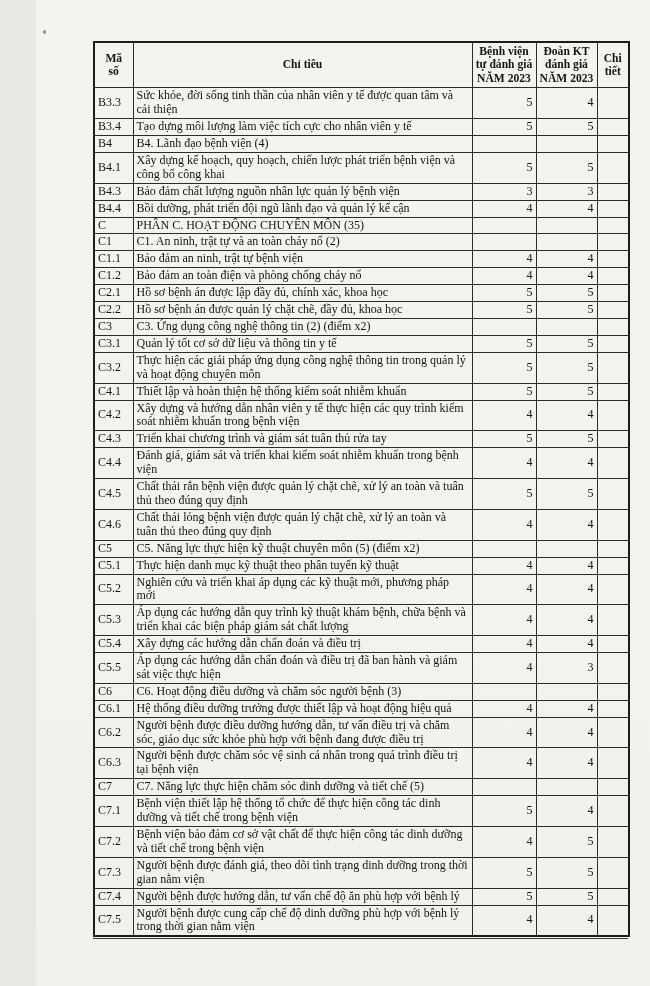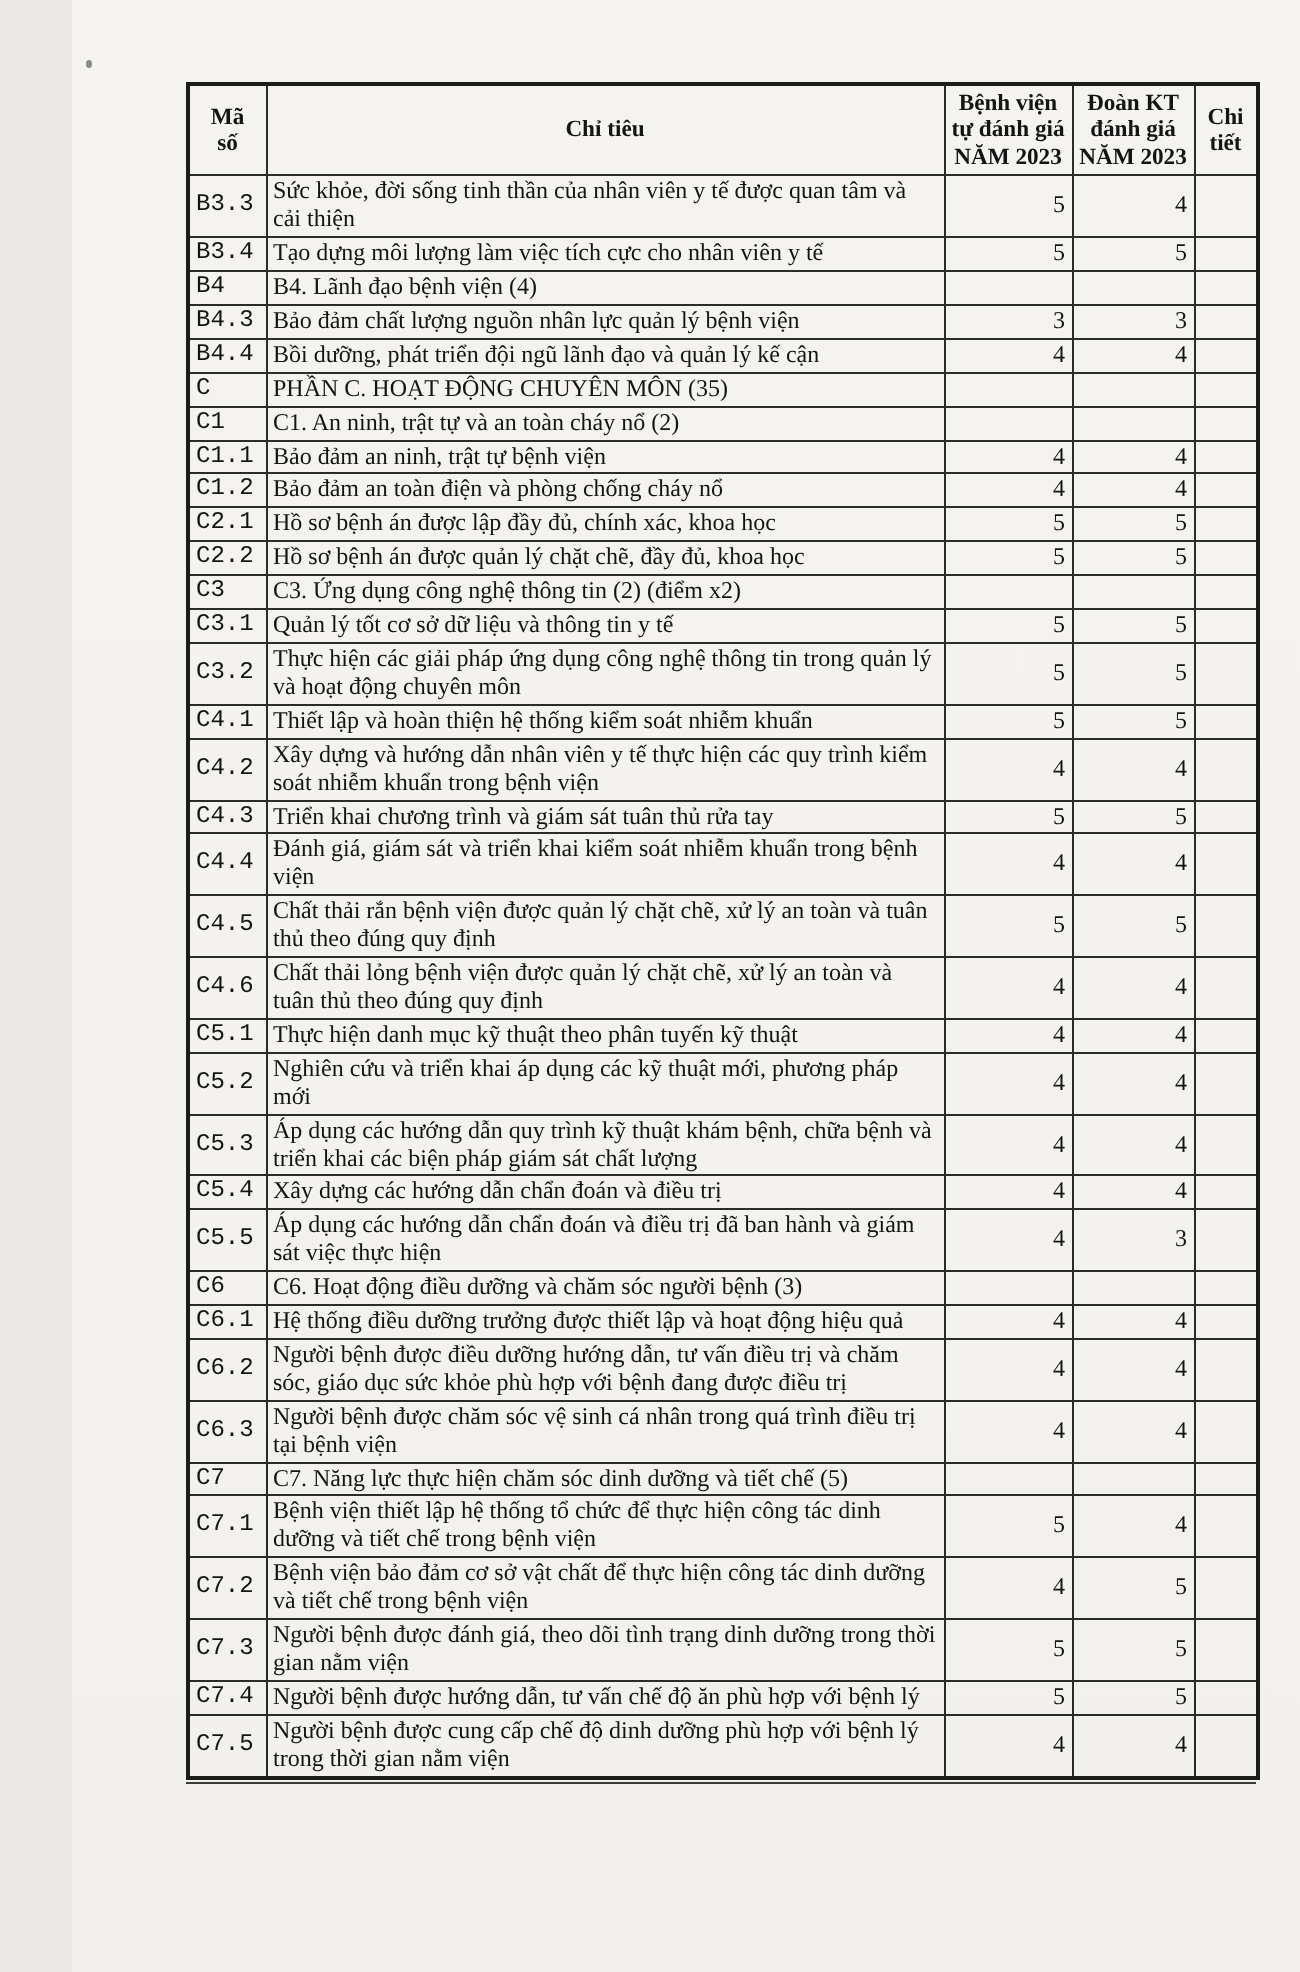--- a/index.html
+++ b/index.html
@@ -41,21 +41,21 @@
     overflow: hidden;
   }
   table.assess { border: 2px solid #1c1c1a; }
   th {
     font-weight: bold;
     text-align: center;
     white-space: pre-line;
     padding: 2px 1px !important;
     font-size: 11.6px;
   }
-  td.code  { text-align: left; padding-left: 3px; font-family: Liberation Mono, monospace; }
+  td.code  { text-align: left; padding-left: 3px; }
   td.crit  { text-align: left; }
   td.score { text-align: right; padding-right: 5px; }
   td.detail { }
 </style>
 </head>
 <body>
 
 <div class="page">
   <div class="scan-speck"></div>
 
@@ -99,20 +99,27 @@
     <td class="detail"></td>
   </tr>
           <tr>
     <td class="code">B4</td>
     <td class="crit">B4. Lãnh đạo bệnh viện (4)</td>
     <td class="score"></td>
     <td class="score"></td>
     <td class="detail"></td>
   </tr>
           <tr>
+    <td class="code">B4.1</td>
+    <td class="crit">Xây dựng kế hoạch, quy hoạch, chiến lược phát triển bệnh viện và công bố công khai</td>
+    <td class="score">5</td>
+    <td class="score">5</td>
+    <td class="detail"></td>
+  </tr>
+          <tr>
     <td class="code">B4.3</td>
     <td class="crit">Bảo đảm chất lượng nguồn nhân lực quản lý bệnh viện</td>
     <td class="score">3</td>
     <td class="score">3</td>
     <td class="detail"></td>
   </tr>
           <tr>
     <td class="code">B4.4</td>
     <td class="crit">Bồi dưỡng, phát triển đội ngũ lãnh đạo và quản lý kế cận</td>
     <td class="score">4</td>
@@ -215,20 +222,27 @@
     <td class="crit">Chất thải rắn bệnh viện được quản lý chặt chẽ, xử lý an toàn và tuân thủ theo đúng quy định</td>
     <td class="score">5</td>
     <td class="score">5</td>
     <td class="detail"></td>
   </tr>
           <tr>
     <td class="code">C4.6</td>
     <td class="crit">Chất thải lỏng bệnh viện được quản lý chặt chẽ, xử lý an toàn và tuân thủ theo đúng quy định</td>
     <td class="score">4</td>
     <td class="score">4</td>
+    <td class="detail"></td>
+  </tr>
+          <tr>
+    <td class="code">C5</td>
+    <td class="crit">C5. Năng lực thực hiện kỹ thuật chuyên môn (5) (điểm x2)</td>
+    <td class="score"></td>
+    <td class="score"></td>
     <td class="detail"></td>
   </tr>
           <tr>
     <td class="code">C5.1</td>
     <td class="crit">Thực hiện danh mục kỹ thuật theo phân tuyến kỹ thuật</td>
     <td class="score">4</td>
     <td class="score">4</td>
     <td class="detail"></td>
   </tr>
           <tr>

